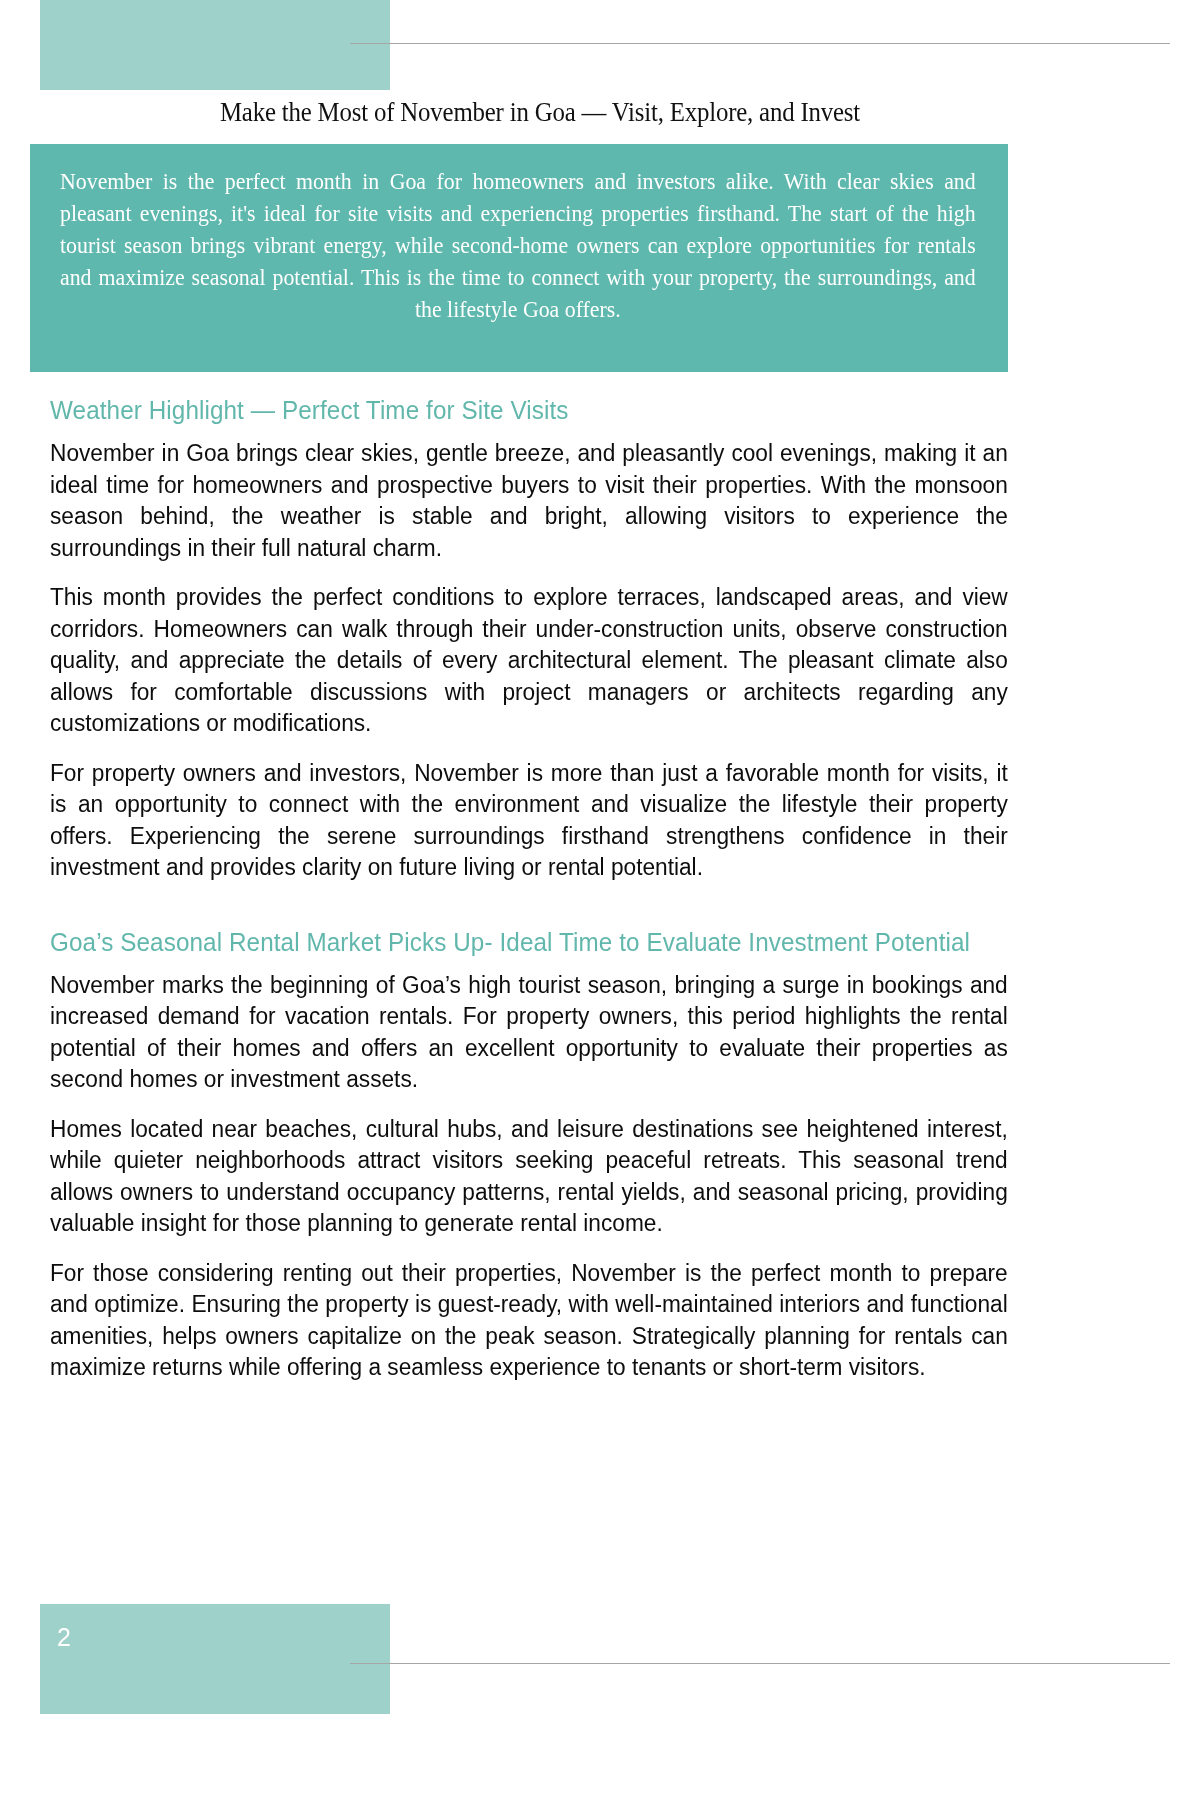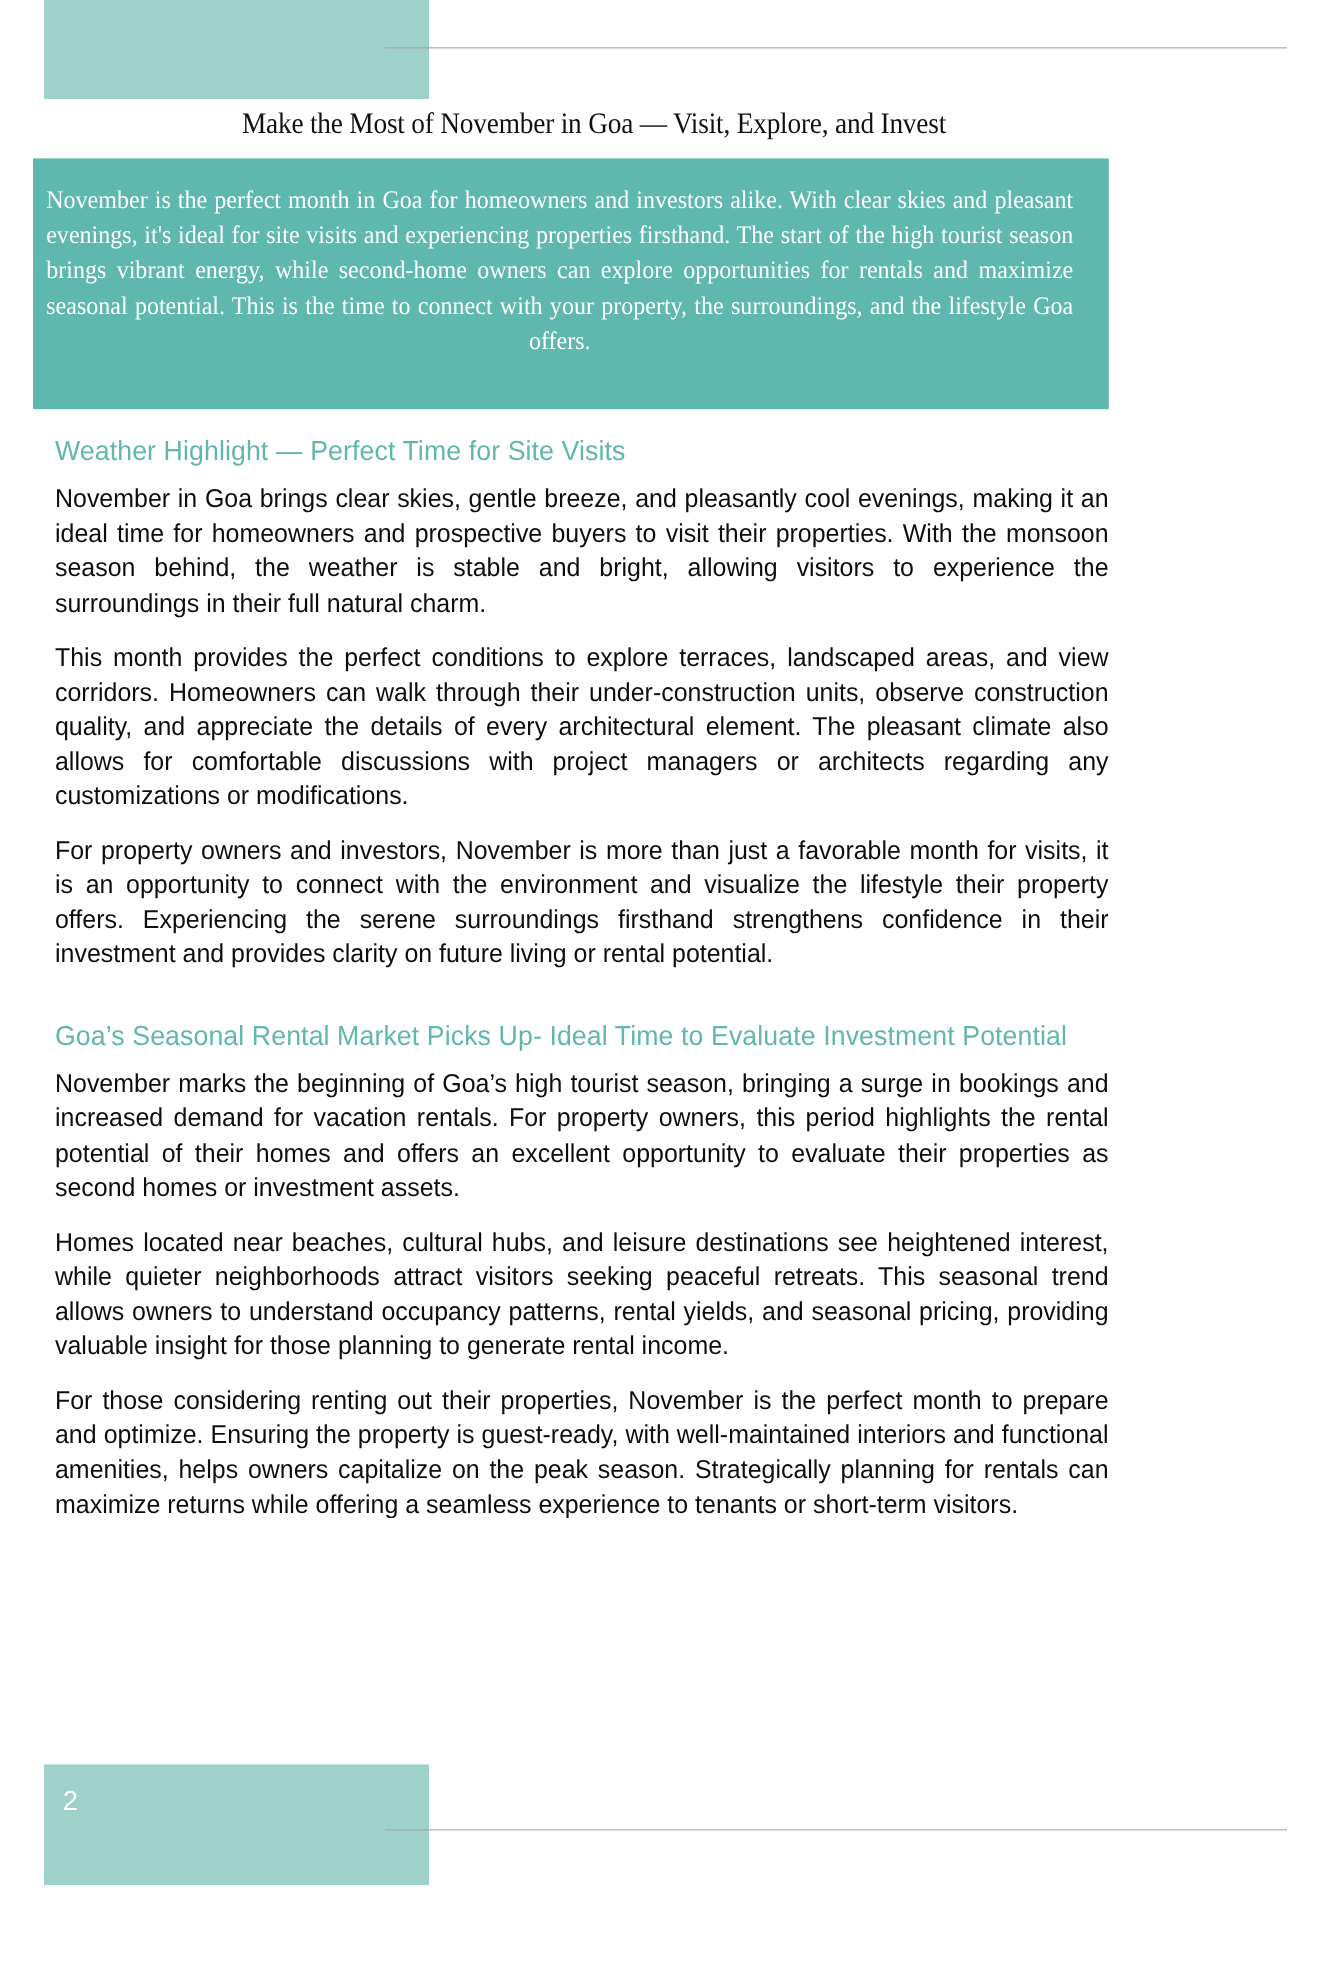--- a/index.html
+++ b/index.html
@@ -54,21 +54,21 @@
 
   
   .intro-box {
     position: absolute;
     left: 30px;
     top: 144px;
     width: 978px;
     height: 228px;
     background: #5FB8AD;
     box-sizing: border-box;
-    padding: 22px 30px 10px 12px;
+    padding: 22px 30px 10px 30px;
   }
   .intro-text {
     font-family: "Liberation Serif", "DejaVu Serif", serif;
     font-size: 23px;
     line-height: 32px;
     color: #ffffff;
     text-align: justify;
     text-align-last: center;
     transform: scaleX(0.95);
     transform-origin: left top;

